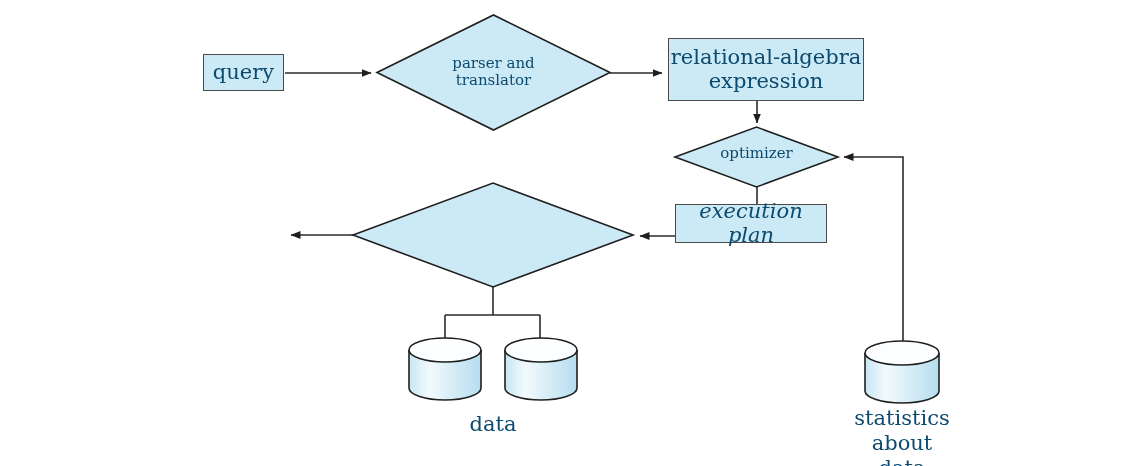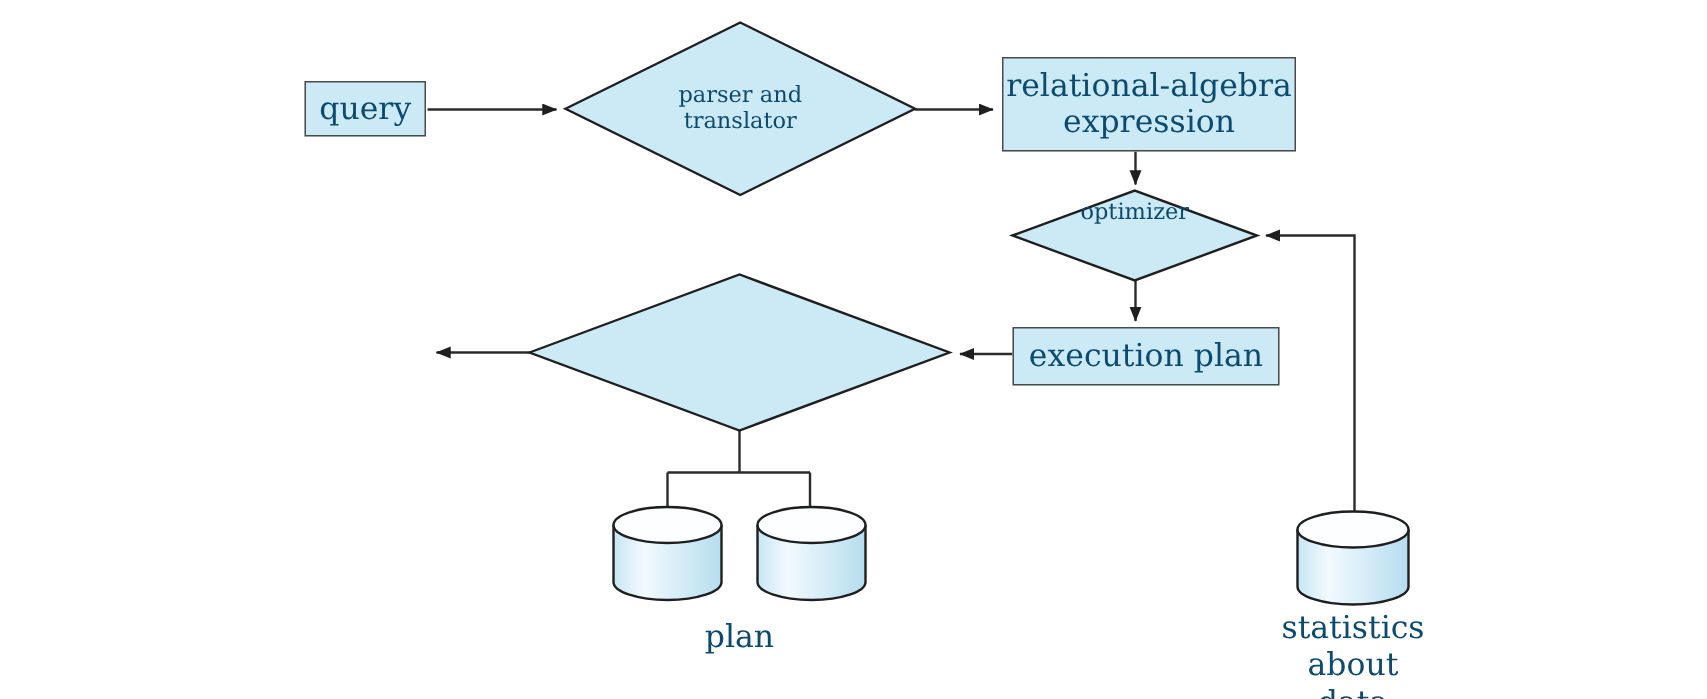--- a/index.html
+++ b/index.html
@@ -87,25 +87,25 @@
     <g>
       <path d="M865,353 L865,391 A37,12 0 0 0 939,391 L939,353" fill="url(#cylGrad)" stroke="#1f1f1f" stroke-width="1.6"></path>
       <ellipse cx="902" cy="353" rx="37" ry="12" fill="#fdfeff" stroke="#1f1f1f" stroke-width="1.6"></ellipse>
     </g>
   </svg>
 
   <div class="box" style="left:203px; top:54px;  width:81px;  height:37px;">query</div>
 
   <div class="box" style="left:668px; top:38px;  width:196px; height:63px;">relational-algebra expression</div>
 
-  <div class="box" style="left:675px; top:218px; width:178px; height:39px;">execution plan</div>
+  <div class="box" style="left:675px; top:204px; width:152px; height:39px;font-style:italic;">execution plan</div>
 
 
   <div class="shape-label" style="left:423px; top:42px;  width:141px; height:60px;">parser and translator</div>
 
-  <div class="shape-label" style="left:686px; top:128px; width:141px; height:26px;">optimizer</div>
+  <div class="shape-label" style="left:686px; top:140px; width:141px; height:26px;">optimizer</div>
 
 
-  <div class="store-label" style="left:433px; top:412px; width:120px;">plan</div>
+  <div class="store-label" style="left:433px; top:412px; width:120px;">data</div>
 
   <div class="store-label" style="left:845px; top:406px; width:114px;">statistics about data</div>
 
 </div>
 
 </body></html>

